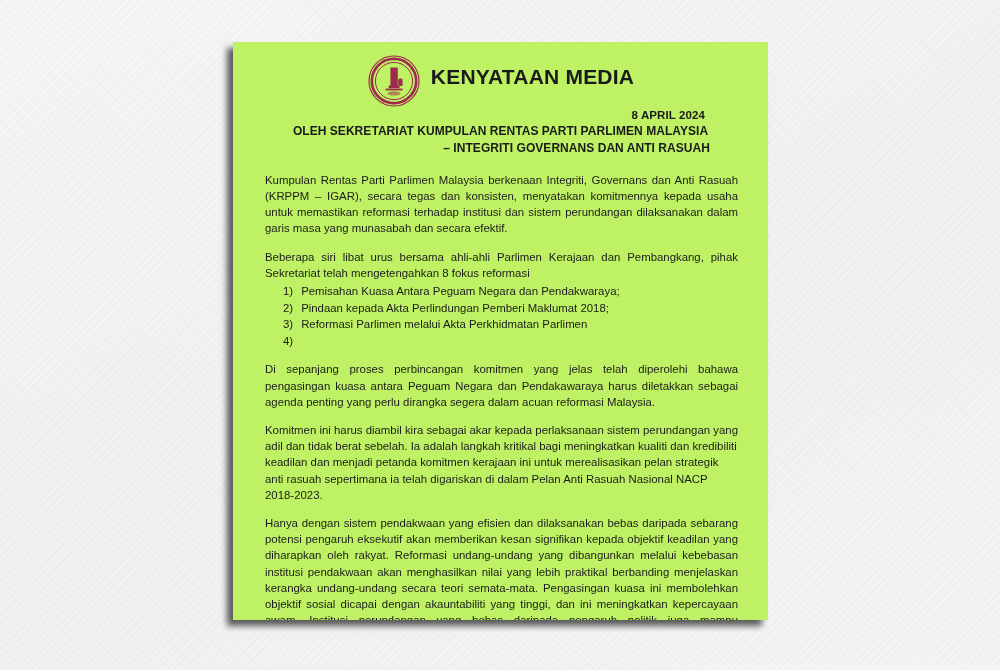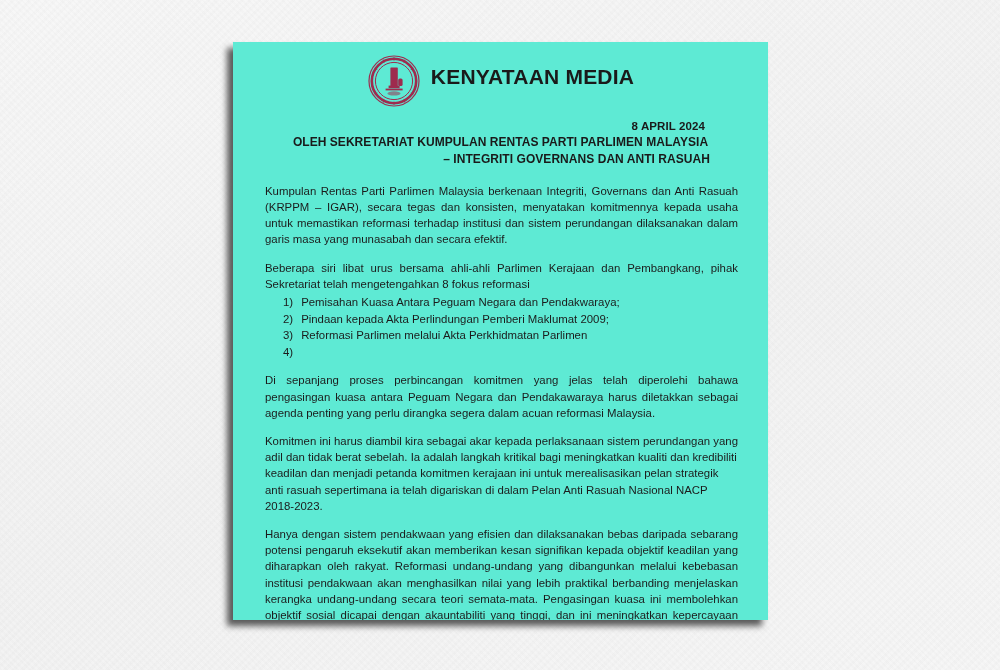--- a/index.html
+++ b/index.html
@@ -33,21 +33,21 @@
     background: #5a5a5a;
     filter: blur(3px);
   }
 
   .page {
     position: absolute;
     left: 233px;
     top: 42px;
     width: 535px;
     height: 578px;
-    background: #5eead4;
+    background: #bef264;
     overflow: hidden;
     box-sizing: border-box;
     padding: 0;
   }
 
   
   .masthead {
     padding: 12px 30px 0 30px;
   }
   .mast-row {
@@ -71,21 +71,21 @@
     color: #1a1a1a;
     line-height: 1.1;
     padding-top: 11px;
     white-space: nowrap;
   }
   .mast-date {
     text-align: right;
     font-size: 11.5px;
     font-weight: bold;
     color: #1a1a1a;
-    margin-top: 12px;
+    margin-top: 1px;
     padding-right: 33px;
     letter-spacing: 0.1px;
   }
   .mast-org {
     text-align: center;
     font-size: 12px;
     font-weight: bold;
     color: #1a1a1a;
     line-height: 1.45;
     margin-top: 2px;
@@ -191,21 +191,21 @@
 
     <p class="para para-tight">Beberapa siri libat urus bersama ahli-ahli Parlimen Kerajaan dan Pembangkang, pihak Sekretariat telah mengetengahkan 8 fokus reformasi</p>
 
     <ul class="numlist">
       <li>
         <span class="num">1)</span>
         <span>Pemisahan Kuasa Antara Peguam Negara dan Pendakwaraya;</span>
       </li>
       <li>
         <span class="num">2)</span>
-        <span>Pindaan kepada Akta Perlindungan Pemberi Maklumat 2009;</span>
+        <span>Pindaan kepada Akta Perlindungan Pemberi Maklumat 2018;</span>
       </li>
       <li>
         <span class="num">3)</span>
         <span>Reformasi Parlimen melalui Akta Perkhidmatan Parlimen</span>
       </li>
       <li>
         <span class="num">4)</span>
       </li>
     </ul>
 

